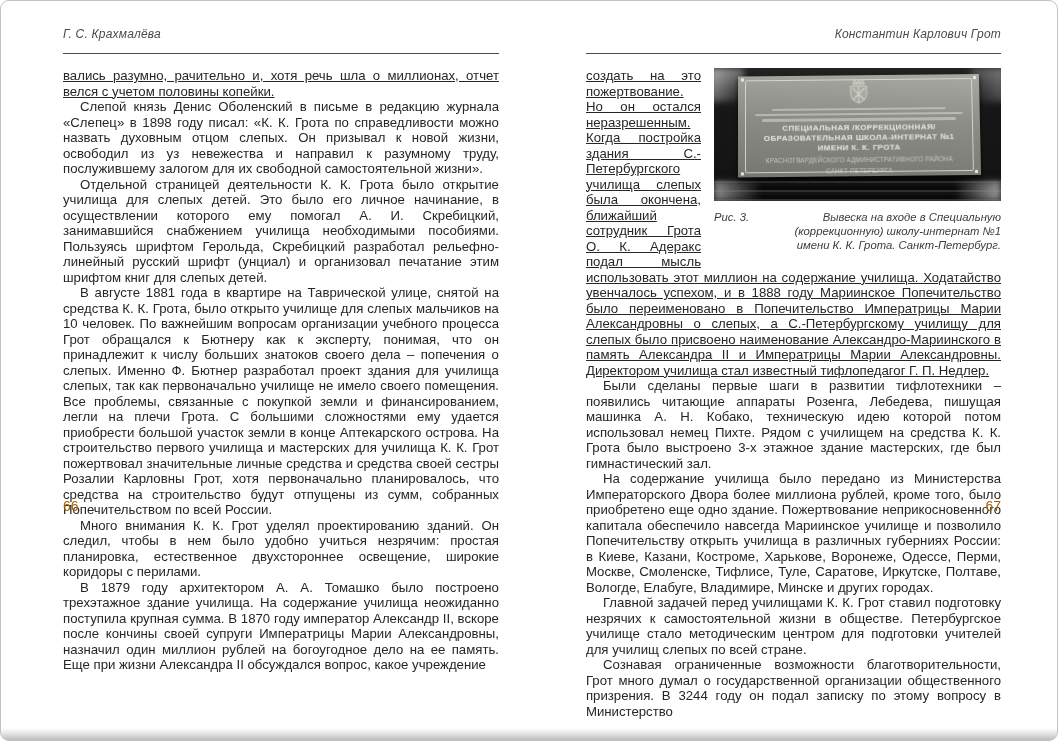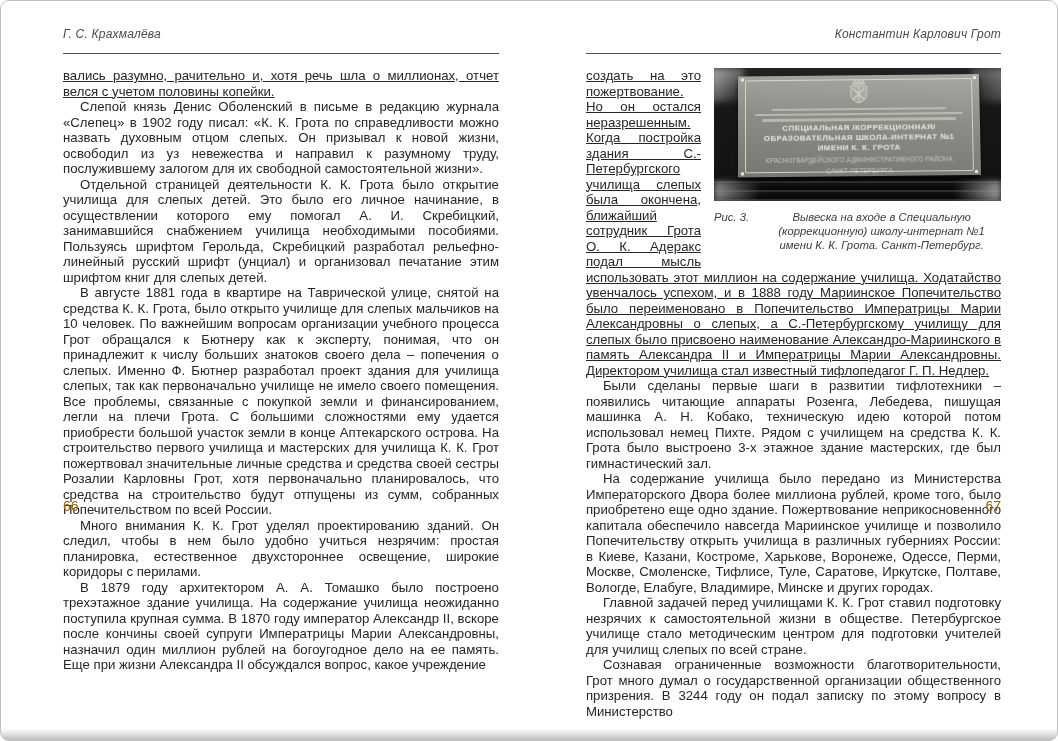--- a/index.html
+++ b/index.html
@@ -146,36 +146,36 @@
   }
 
   figcaption {
     margin-top: 9px;
     display: flex;
     gap: 13px;
     font-style: italic;
     font-size: 11.3px;
     line-height: 14px;
     color: #3d3d3d;
-    text-align: center;
+    text-align: right;
   }
   .cap-label { flex: 0 0 auto; }
   .cap-text  { flex: 1 1 auto; font-style: italic; }
 </style>
 </head>
 <body>
 
 <div class="canvas">
 
   <div class="page page-left">
     <div class="running-head left">Г. С. Крахмалёва</div>
     <hr class="head-rule">
     <div class="body-text">
       <p class="cont">вались разумно, рачительно и, хотя речь шла о миллионах, отчет велся с учетом половины копейки.</p>
-      <p>Слепой князь Денис Оболенский в письме в редакцию журнала «Слепец» в 1902 году писал: «К. К. Грота по справедливости можно назвать духовным отцом слепых. Он призывал к новой жизни, освободил из уз невежества и направил к разумному труду, послужившему залогом для их свободной самостоятельной жизни».</p>
+      <p>Слепой князь Денис Оболенский в письме в редакцию журнала «Слепец» в 1898 году писал: «К. К. Грота по справедливости можно назвать духовным отцом слепых. Он призывал к новой жизни, освободил из уз невежества и направил к разумному труду, послужившему залогом для их свободной самостоятельной жизни».</p>
       <p>Отдельной страницей деятельности К. К. Грота было открытие училища для слепых детей. Это было его личное начинание, в осуществлении которого ему помогал А. И. Скребицкий, занимавшийся снабжением училища необходимыми пособиями. Пользуясь шрифтом Герольда, Скребицкий разработал рельефно-линейный русский шрифт (унциал) и организовал печатание этим шрифтом книг для слепых детей.</p>
       <p>В августе 1881 года в квартире на Таврической улице, снятой на средства К. К. Грота, было открыто училище для слепых мальчиков на 10 человек. По важнейшим вопросам организации учебного процесса Грот обращался к Бютнеру как к эксперту, понимая, что он принадлежит к числу больших знатоков своего дела – попечения о слепых. Именно Ф. Бютнер разработал проект здания для училища слепых, так как первоначально училище не имело своего помещения. Все проблемы, связанные с покупкой земли и финансированием, легли на плечи Грота. С большими сложностями ему удается приобрести большой участок земли в конце Аптекарского острова. На строительство первого училища и мастерских для училища К. К. Грот пожертвовал значительные личные средства и средства своей сестры Розалии Карловны Грот, хотя первоначально планировалось, что средства на строительство будут отпущены из сумм, собранных Попечительством по всей России.</p>
       <p>Много внимания К. К. Грот уделял проектированию зданий. Он следил, чтобы в нем было удобно учиться незрячим: простая планировка, естественное двухстороннее освещение, широкие коридоры с перилами.</p>
       <p>В 1879 году архитектором А. А. Томашко было построено трехэтажное здание училища. На содержание училища неожиданно поступила крупная сумма. В 1870 году император Александр II, вскоре после кончины своей супруги Императрицы Марии Александровны, назначил один миллион рублей на богоугодное дело на ее память. Еще при жизни Александра II обсуждался вопрос, какое учреждение</p>
     </div>
     <div class="page-number left">66</div>
   </div>
 
   <div class="page page-right">
     <div class="running-head right">Константин Карлович Грот</div>

